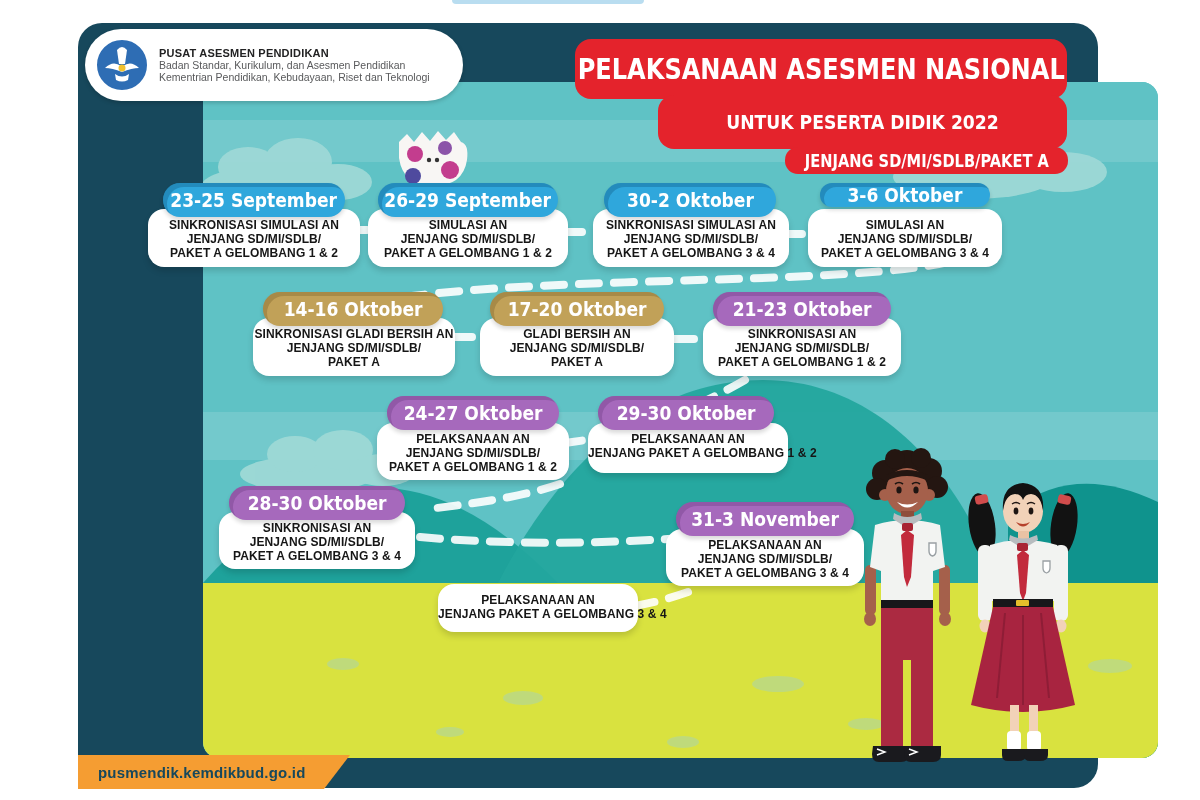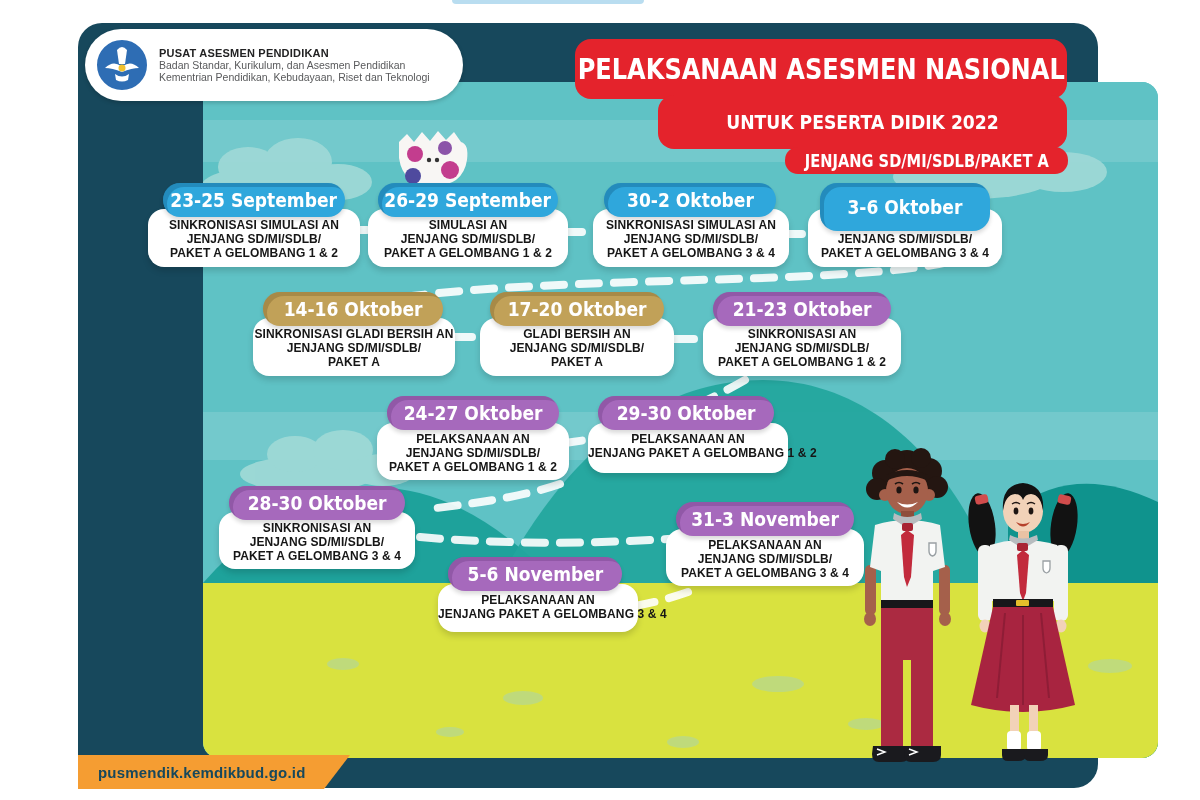--- a/index.html
+++ b/index.html
@@ -190,21 +190,21 @@
   </div>
   <div class="card-pill pill-blue" style="left:604px;top:183px;width:172px;height:34px;">
       <span>30-2 Oktober</span>
     </div>
 
   <div class="card-body" style="left:808px;top:209px;width:194px;height:58px;">
     <div class="line">SIMULASI AN</div>
     <div class="line">JENJANG SD/MI/SDLB/</div>
     <div class="line">PAKET A GELOMBANG 3 &amp; 4</div>
   </div>
-  <div class="card-pill pill-blue" style="left:820px;top:183px;width:170px;height:48px;">
+  <div class="card-pill pill-blue" style="left:820px;top:183px;width:170px;height:24px;">
       <span>3-6 Oktober</span>
     </div>
 
   <div class="card-body" style="left:253px;top:318px;width:202px;height:58px;">
     <div class="line">SINKRONISASI GLADI BERSIH AN</div>
     <div class="line">JENJANG SD/MI/SDLB/</div>
     <div class="line">PAKET A</div>
   </div>
   <div class="card-pill pill-gold" style="left:263px;top:292px;width:180px;height:34px;">
       <span>14-16 Oktober</span>
@@ -260,23 +260,20 @@
     <div class="line">PAKET A GELOMBANG 3 &amp; 4</div>
   </div>
   <div class="card-pill pill-purple" style="left:676px;top:502px;width:178px;height:34px;">
       <span>31-3 November</span>
     </div>
 
   <div class="card-body" style="left:438px;top:584px;width:200px;height:48px;">
     <div class="line">PELAKSANAAN AN</div>
     <div class="line">JENJANG PAKET A GELOMBANG 3 &amp; 4</div>
   </div>
-  <div class="card-pill pill-purple" style="left:448px;top:557px;width:174px;height:34px;">
-      <span>5-6 November</span>
-    </div>
 
   <svg class="students" width="252" height="332" viewBox="0 0 252 332">
 
     <g>
       <g fill="#241611">
         <circle cx="40" cy="30" r="13"></circle>
           <circle cx="62" cy="22" r="15"></circle>
           <circle cx="84" cy="28" r="13"></circle>
         <circle cx="32" cy="46" r="11"></circle>
           <circle cx="92" cy="44" r="11"></circle>

